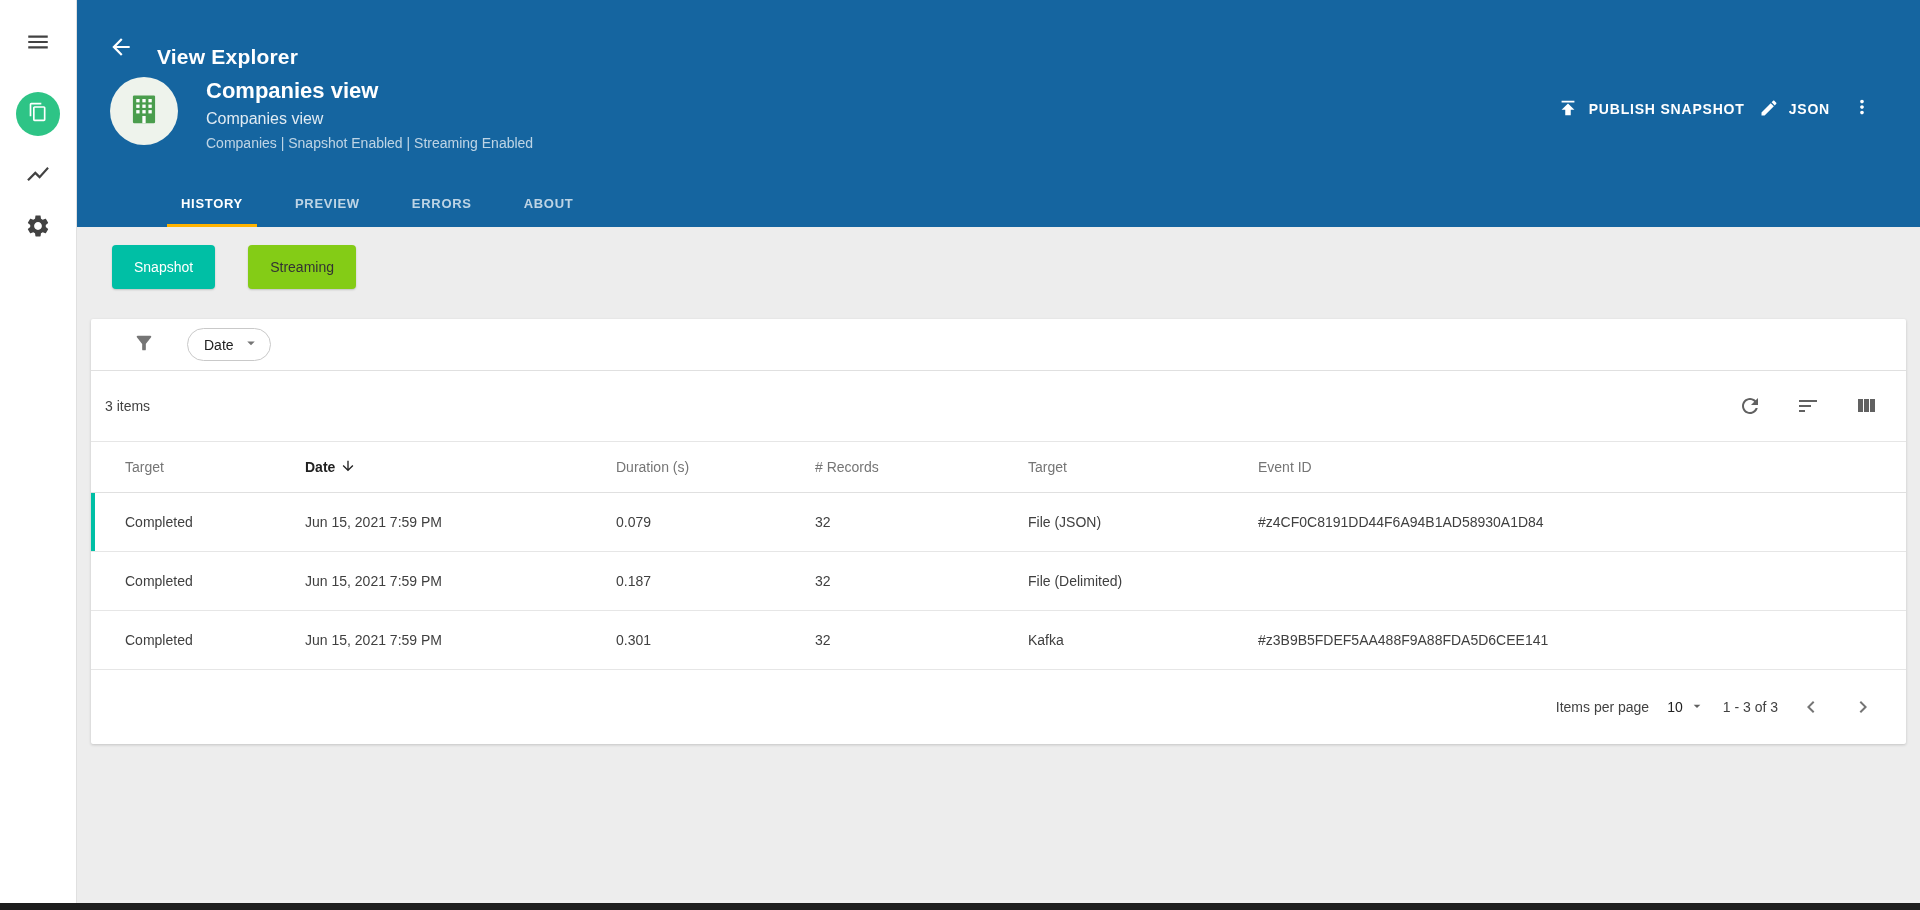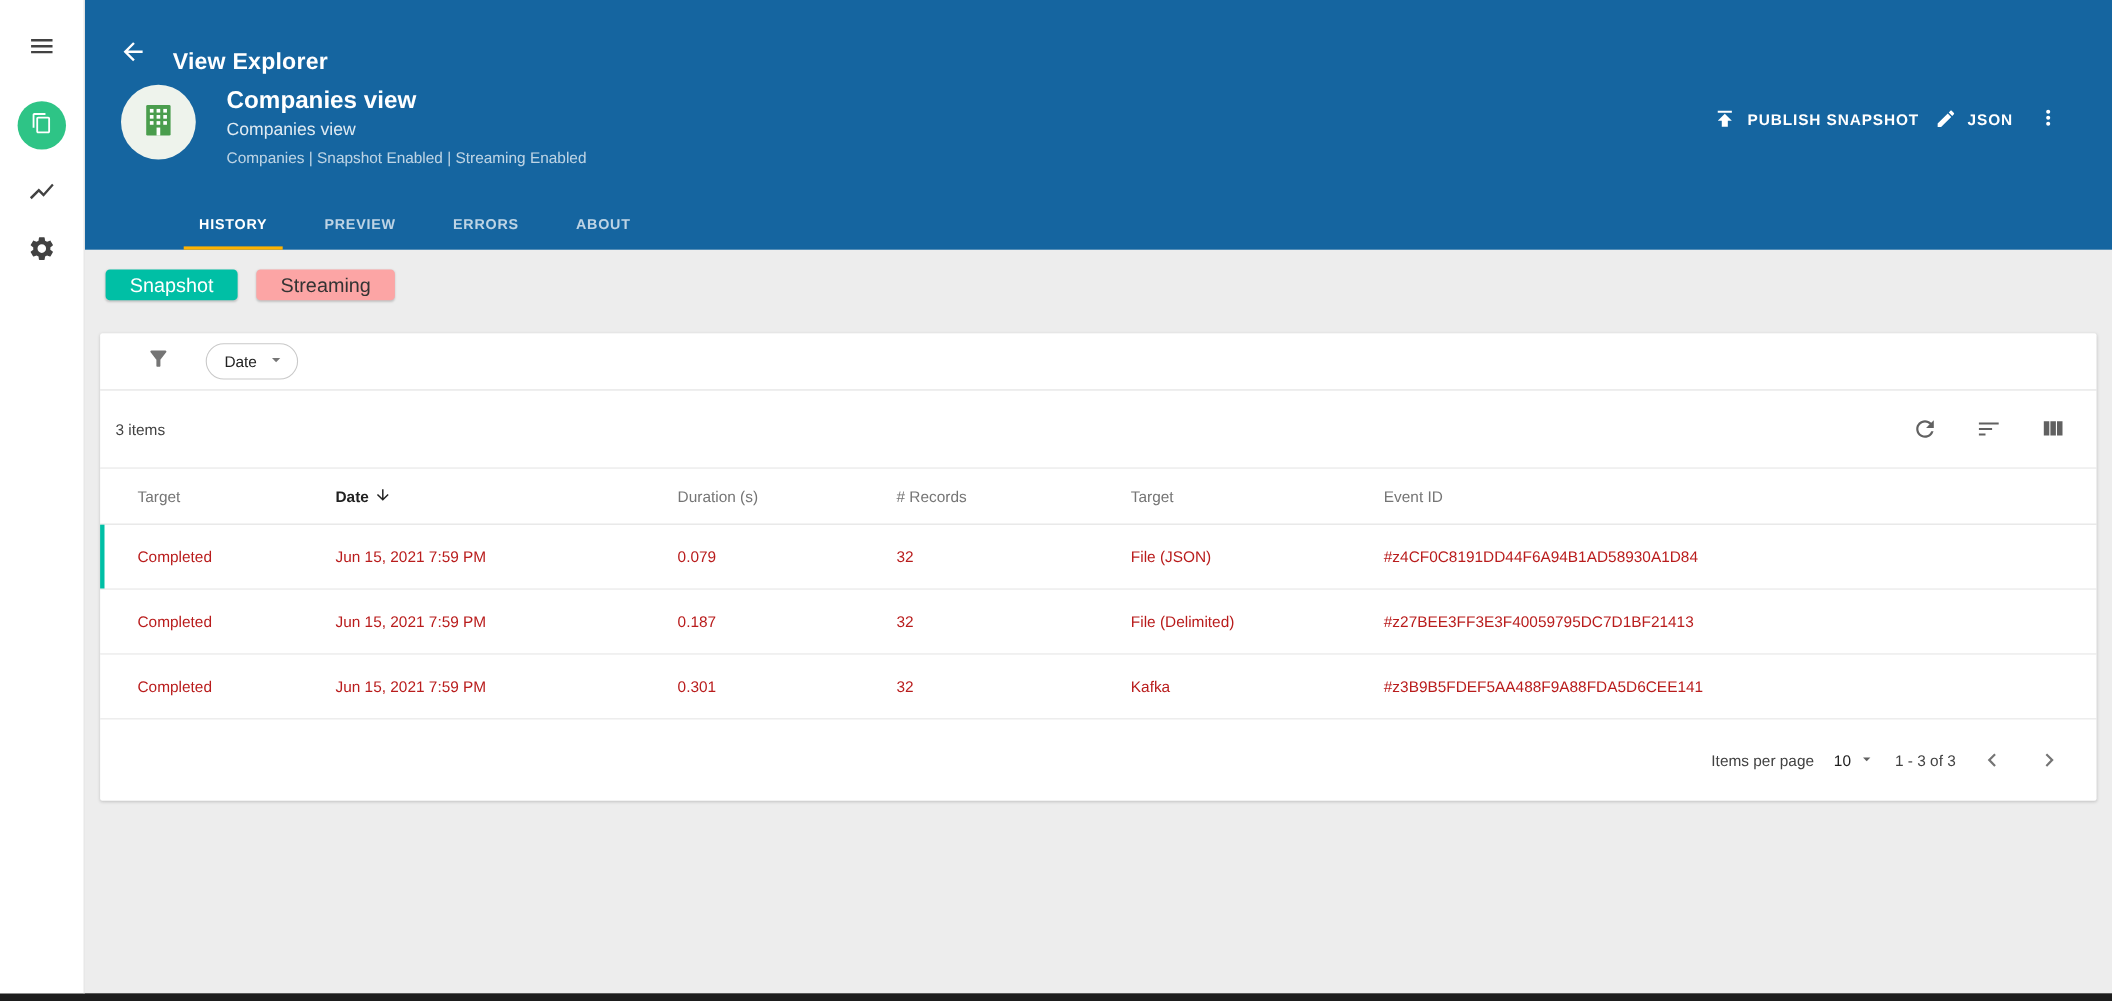--- a/index.html
+++ b/index.html
@@ -55,26 +55,27 @@
     display: flex; align-items: center; padding: 0 14px; cursor: pointer;
     font-size: 13px; font-weight: bold; letter-spacing: .7px;
     color: rgba(255,255,255,.72); border-bottom: 3px solid transparent;
   }
   .tab.active { color: #ffffff; border-bottom-color: #ffb300; }
 
   
   .content { flex: 1; padding: 18px 14px 0 14px; overflow: hidden; }
   .toggle-row { display: flex; gap: 17px; margin-left: 5px; }
   .toggle-btn {
-    height: 28px; padding: 0 22px; border: none; border-radius: 4px;
-    font-family: inherit; font-size: 18px; cursor: pointer;
+    height: 44px; padding: 0 22px; border: none; border-radius: 4px;
+    font-family: inherit; font-size: 14px; cursor: pointer;
     box-shadow: 0 1px 2px rgba(0,0,0,.18);
+    margin-left: 16px;
   }
   .toggle-on  { background: #00bfa5; color: #ffffff; }
-  .toggle-off { background: #fca5a5; color: #333333; }
+  .toggle-off { background: #84cc16; color: #333333; }
 
   .card {
     margin-top: 30px; background: #ffffff; border-radius: 2px;
     box-shadow: 0 1px 3px rgba(0,0,0,.18);
   }
   .filter-row {
     height: 52px; display: flex; align-items: center;
     padding-left: 42px; border-bottom: 1px solid #e0e0e0; gap: 32px;
   }
   .date-chip {
@@ -93,21 +94,21 @@
   .thead, .trow {
     display: grid;
     grid-template-columns: 180px 311px 199px 213px 230px 1fr;
     align-items: center; padding-left: 34px;
   }
   .thead {
     height: 52px; border-top: 1px solid #e6e6e6; border-bottom: 1px solid #e0e0e0;
     font-size: 14px; color: #757575;
   }
   .th-sorted { color: #212121; font-weight: bold; display: flex; align-items: center; gap: 5px; }
-  .trow { height: 59px; border-bottom: 1px solid #e6e6e6; font-size: 14px; color: #b91c1c; cursor: pointer; position: relative; }
+  .trow { height: 59px; border-bottom: 1px solid #e6e6e6; font-size: 14px; color: #404040; cursor: pointer; position: relative; }
   .trow.accent::before {
     content: ""; position: absolute; left: 0; top: 0; bottom: 0; width: 4px; background: #00bfa5;
   }
 
   .pagination {
     height: 74px; display: flex; align-items: center; justify-content: flex-end;
     padding-right: 28px; font-size: 14px; color: #424242; gap: 18px;
   }
   .page-size { display: flex; align-items: center; gap: 6px; cursor: pointer; color: #212121; }
   .page-chevrons { display: flex; gap: 22px; }
@@ -295,21 +296,20 @@
           <div>File (JSON)</div>
           <div>#z4CF0C8191DD44F6A94B1AD58930A1D84</div>
         </div>
 
         <div class="trow">
           <div>Completed</div>
           <div>Jun 15, 2021 7:59 PM</div>
           <div>0.187</div>
           <div>32</div>
           <div>File (Delimited)</div>
-          <div>#z27BEE3FF3E3F40059795DC7D1BF21413</div>
         </div>
 
         <div class="trow">
           <div>Completed</div>
           <div>Jun 15, 2021 7:59 PM</div>
           <div>0.301</div>
           <div>32</div>
           <div>Kafka</div>
           <div>#z3B9B5FDEF5AA488F9A88FDA5D6CEE141</div>
         </div>

